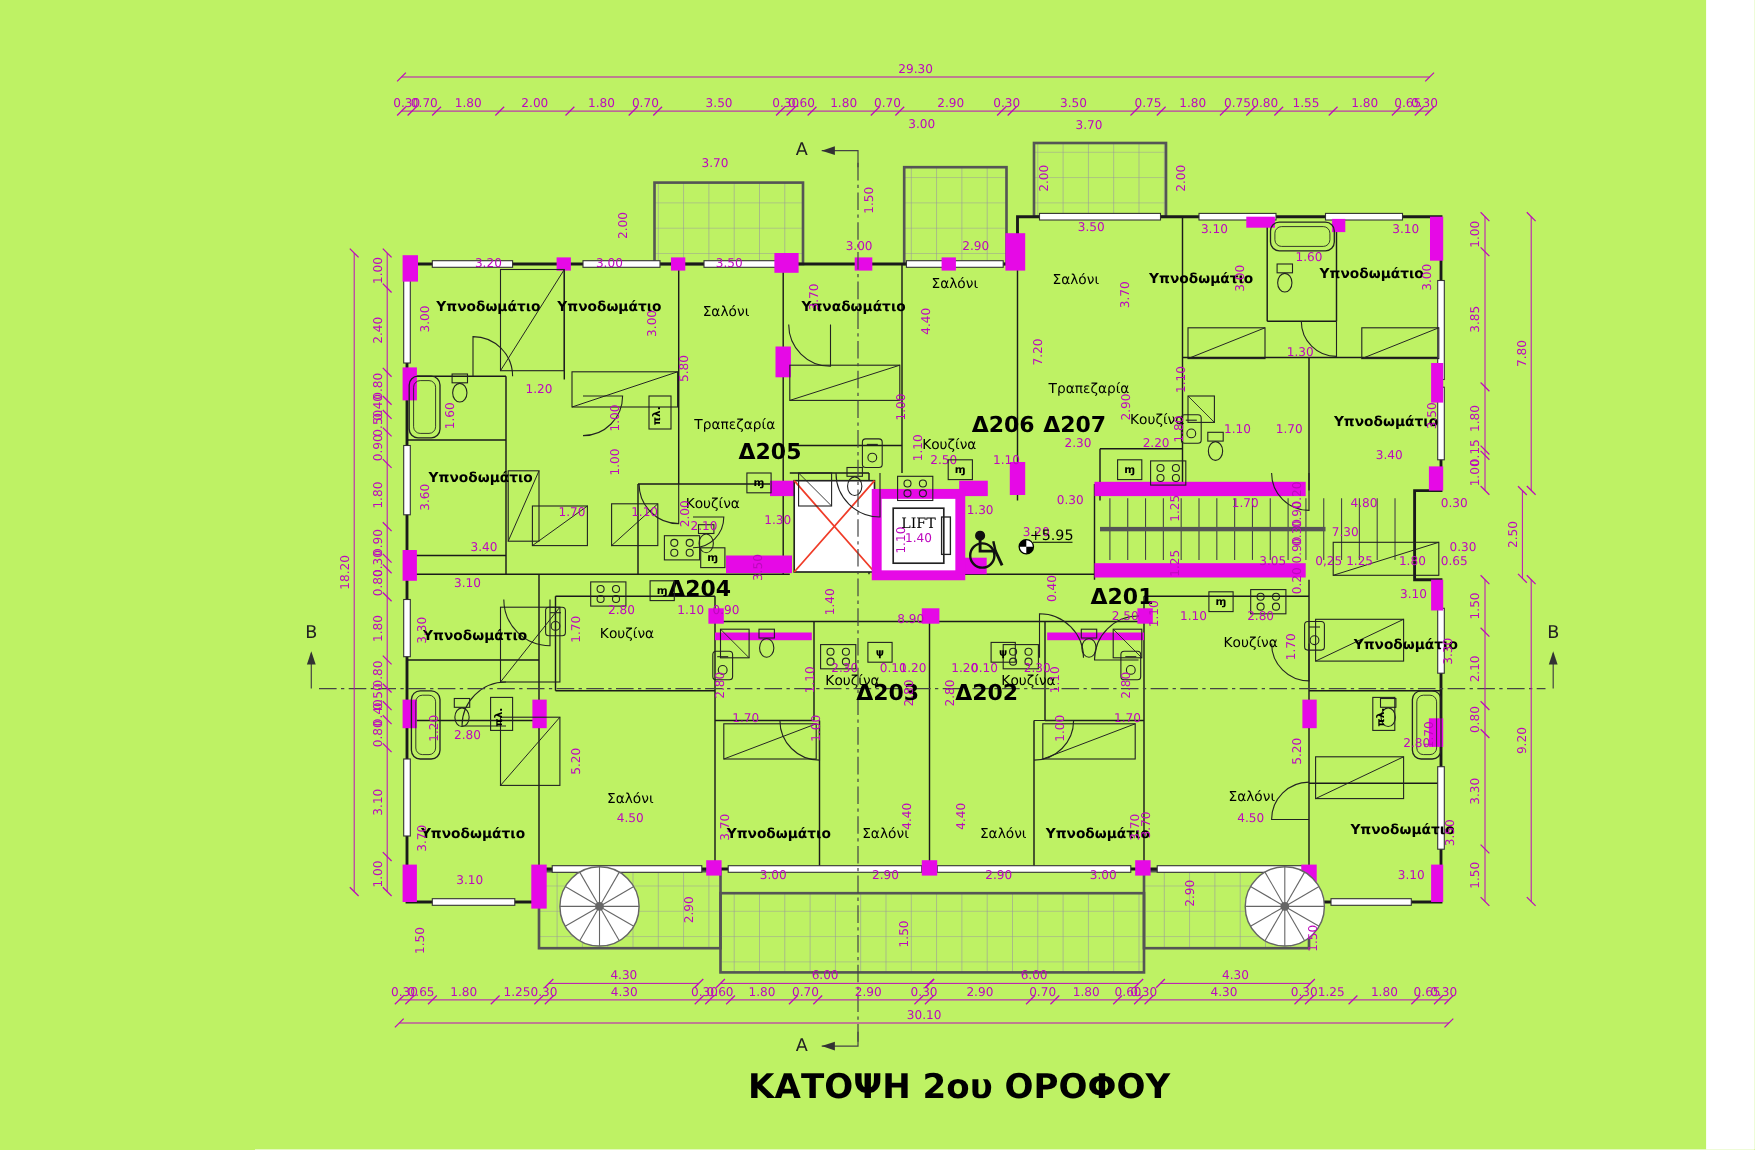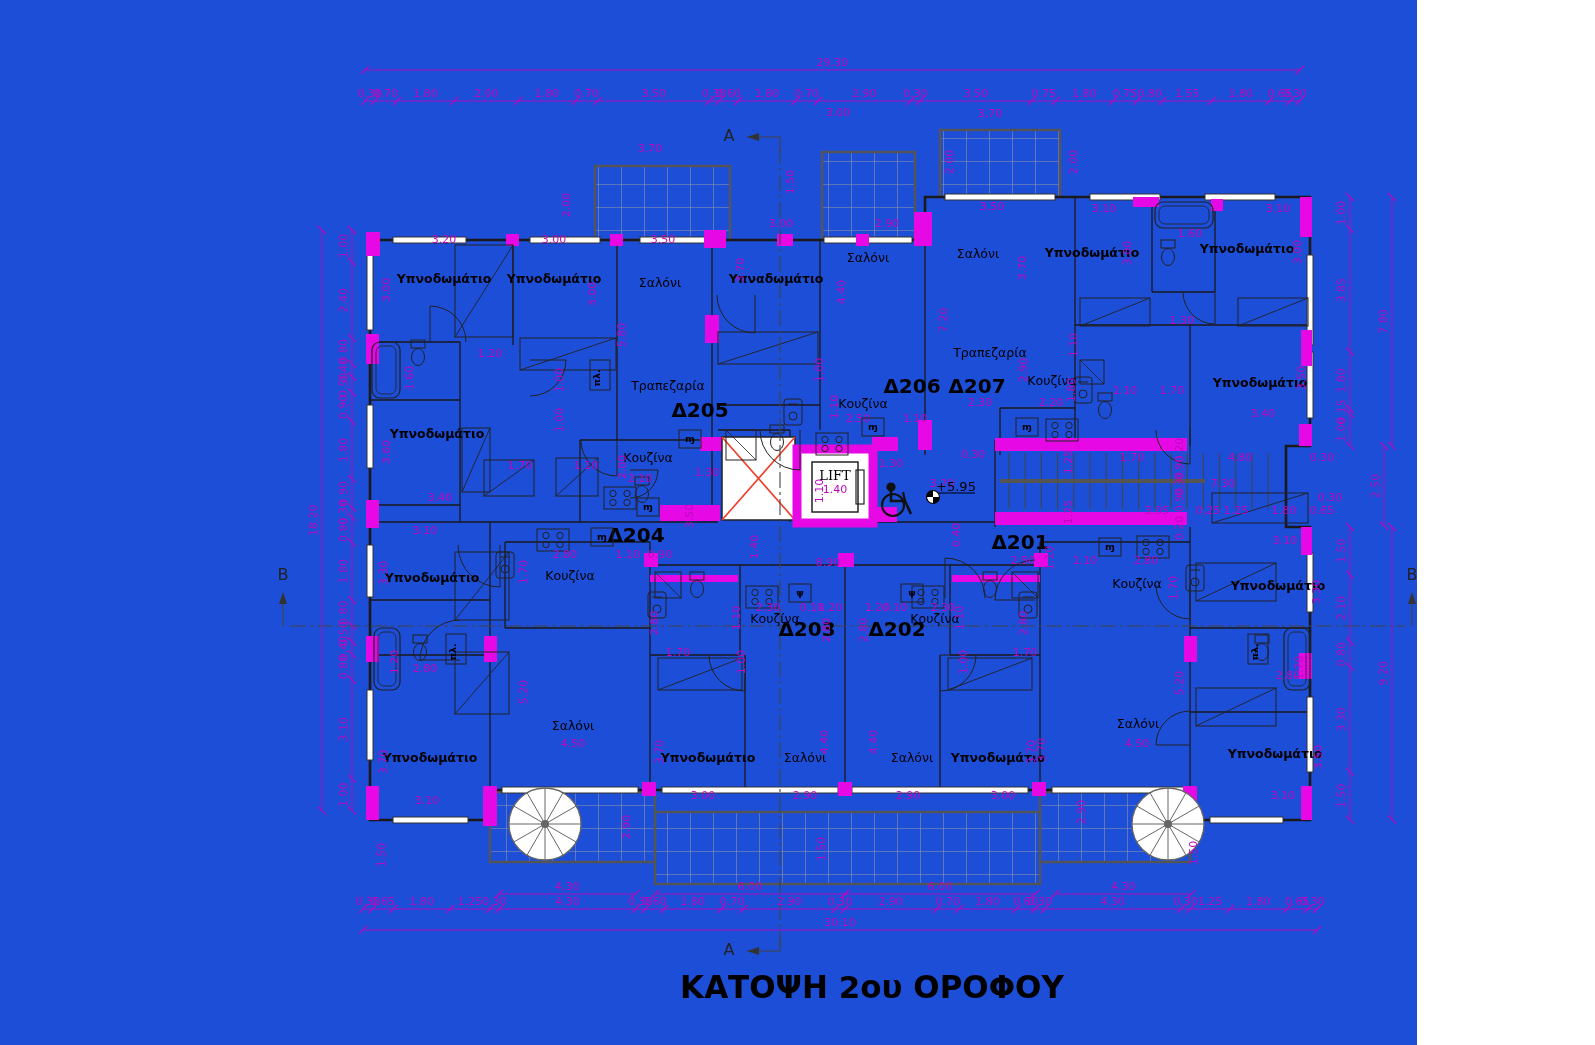--- a/index.html
+++ b/index.html
@@ -1,16 +1,16 @@
 <!DOCTYPE html>
 <html><head>
 <meta charset="utf-8">
 <style>
   html,body{margin:0;padding:0;background:#fff}
-  .sheet{position:relative;width:1417px;height:1045px;background:#1d4ed8;overflow:hidden;
+  .sheet{position:relative;width:1551px;height:1045px;background:#bef264;overflow:hidden;
          font-family:"DejaVu Sans",sans-serif}
   svg text{font-family:"DejaVu Sans",sans-serif}
   .dim{fill:#bd08bd;font-size:11px}
   .room{fill:#000;font-size:12.5px}
   .room.b{font-weight:bold}
   .unit{fill:#000;font-size:20px;font-weight:bold}
   .marker{fill:#222;font-size:16px}
   .glyph{fill:#000;font-size:9.5px;font-weight:bold}
   .lifttxt{font-family:"DejaVu Serif",serif;font-size:13px;fill:#000}
   .leveltxt{font-size:13px;fill:#000}

